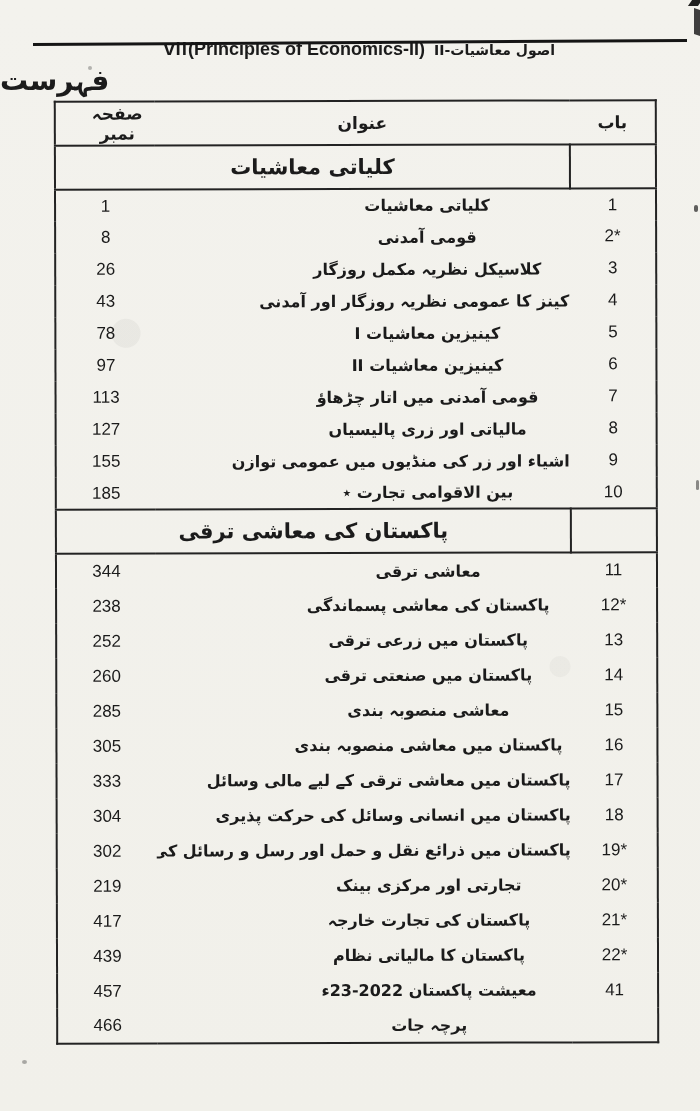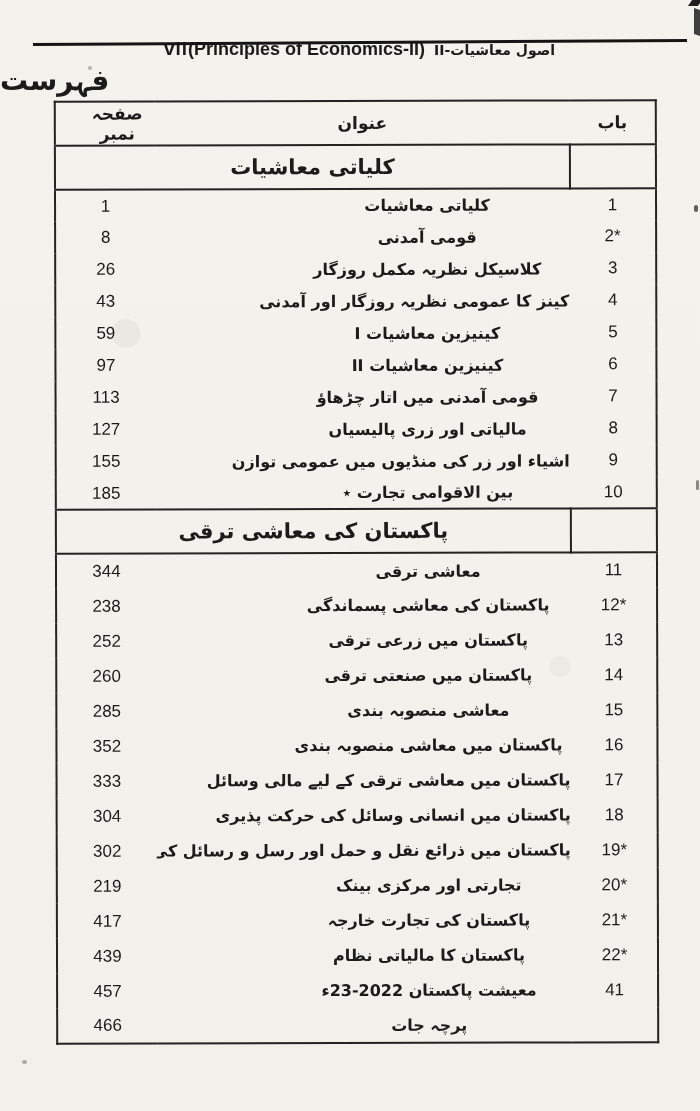--- a/index.html
+++ b/index.html
@@ -136,21 +136,21 @@
           <td class="cell-page">26</td>
           <td class="cell-title" dir="rtl">کلاسیکل نظریہ مکمل روزگار</td>
           <td class="cell-chapter">3</td>
         </tr>
         <tr class="toc-row">
           <td class="cell-page">43</td>
           <td class="cell-title" dir="rtl">کینز کا عمومی نظریہ روزگار اور آمدنی</td>
           <td class="cell-chapter">4</td>
         </tr>
         <tr class="toc-row">
-          <td class="cell-page">59</td>
+          <td class="cell-page">78</td>
           <td class="cell-title" dir="rtl">کینیزین معاشیات I</td>
           <td class="cell-chapter">5</td>
         </tr>
         <tr class="toc-row">
           <td class="cell-page">97</td>
           <td class="cell-title" dir="rtl">کینیزین معاشیات II</td>
           <td class="cell-chapter">6</td>
         </tr>
         <tr class="toc-row">
           <td class="cell-page">113</td>
@@ -195,21 +195,21 @@
           <td class="cell-page">260</td>
           <td class="cell-title" dir="rtl">پاکستان میں صنعتی ترقی</td>
           <td class="cell-chapter">14</td>
         </tr>
         <tr class="toc-row tall">
           <td class="cell-page">285</td>
           <td class="cell-title" dir="rtl">معاشی منصوبہ بندی</td>
           <td class="cell-chapter">15</td>
         </tr>
         <tr class="toc-row tall">
-          <td class="cell-page">352</td>
+          <td class="cell-page">305</td>
           <td class="cell-title" dir="rtl">پاکستان میں معاشی منصوبہ بندی</td>
           <td class="cell-chapter">16</td>
         </tr>
         <tr class="toc-row tall">
           <td class="cell-page">333</td>
           <td class="cell-title" dir="rtl">پاکستان میں معاشی ترقی کے لیے مالی وسائل</td>
           <td class="cell-chapter">17</td>
         </tr>
         <tr class="toc-row tall">
           <td class="cell-page">304</td>

